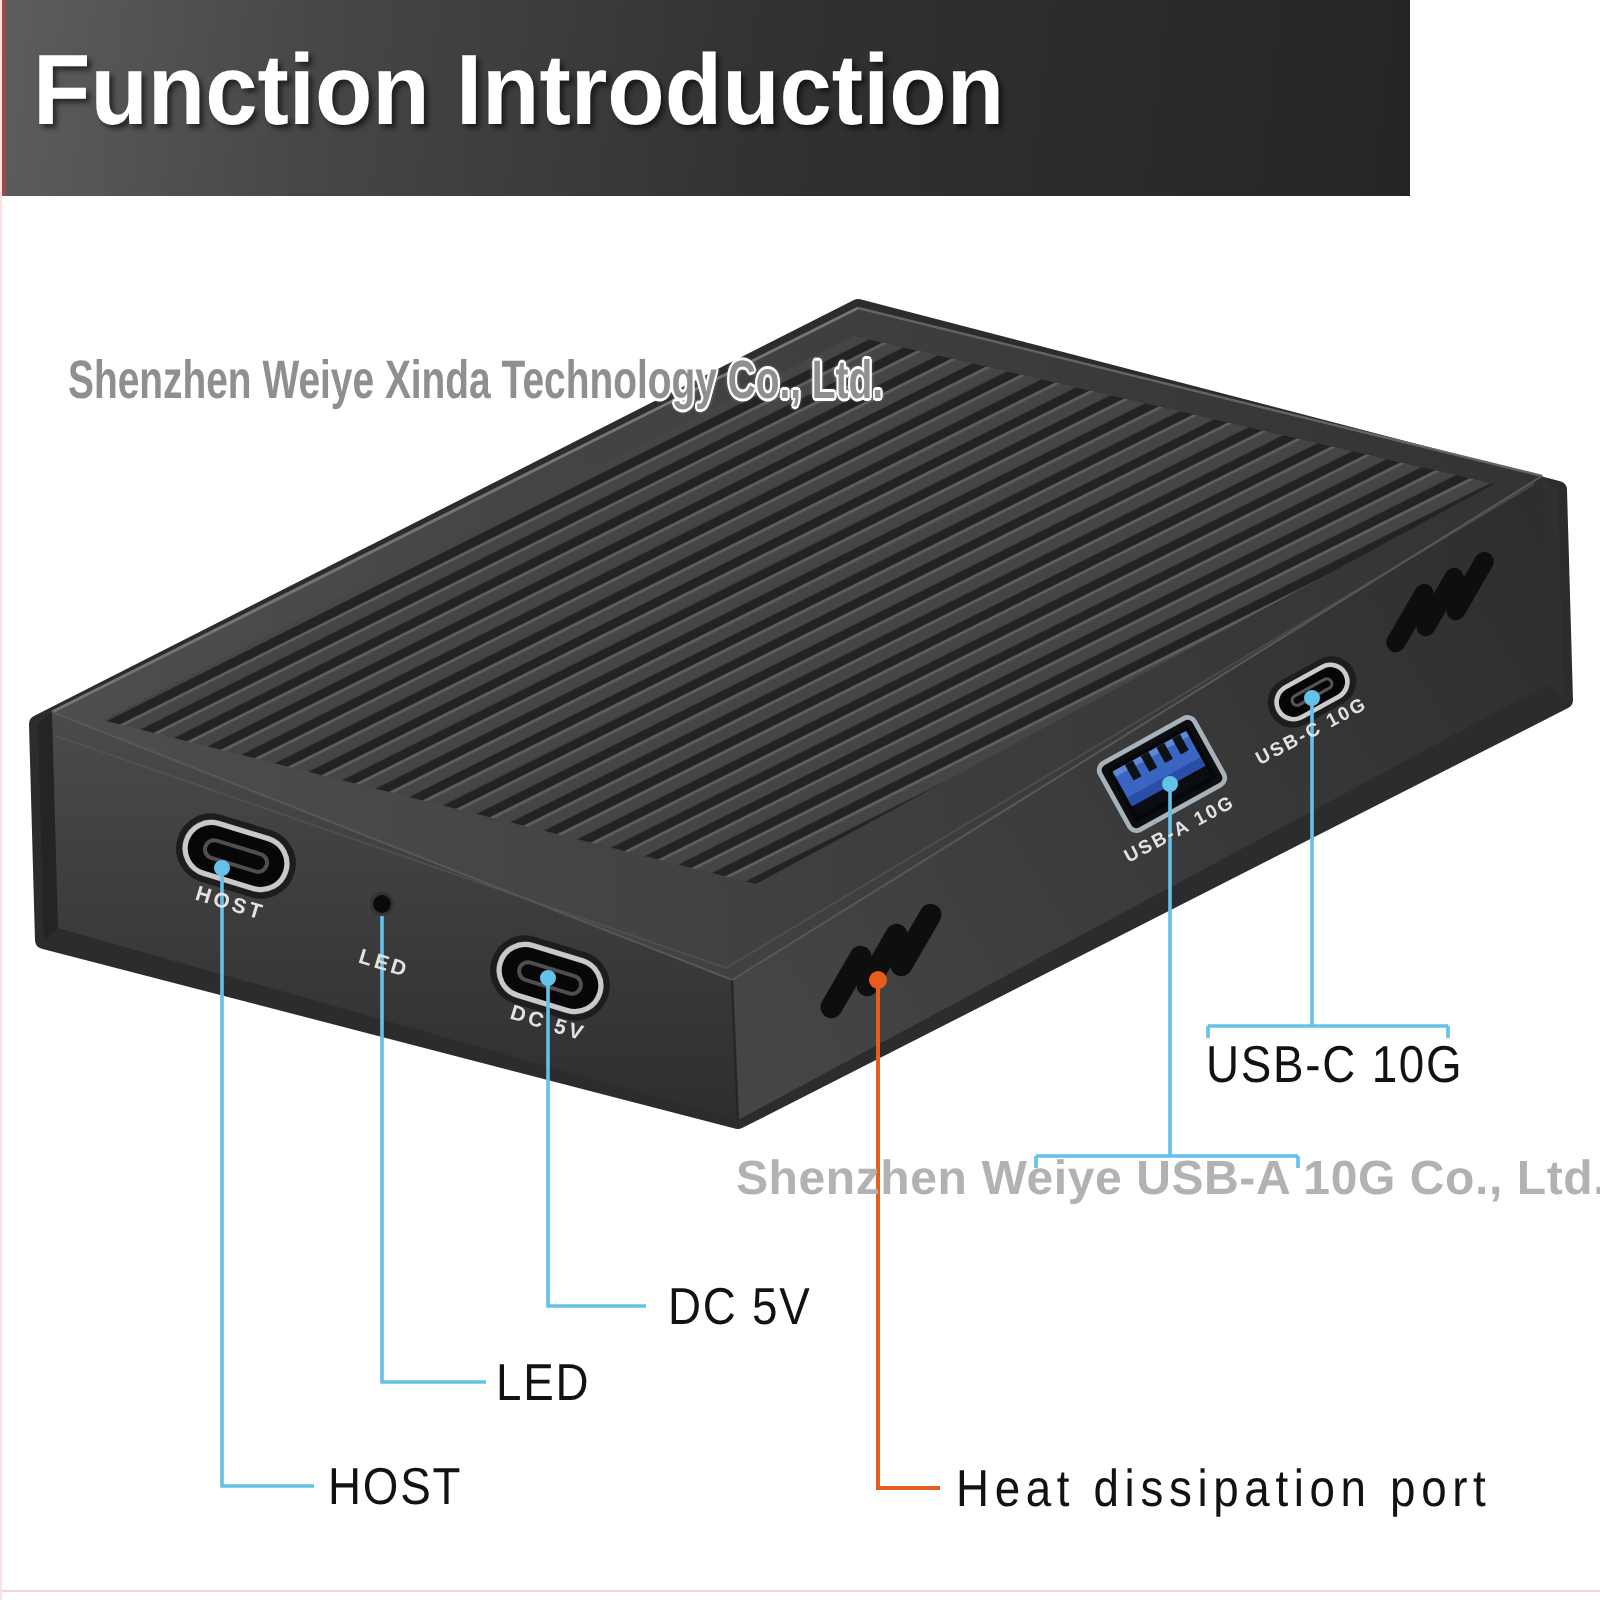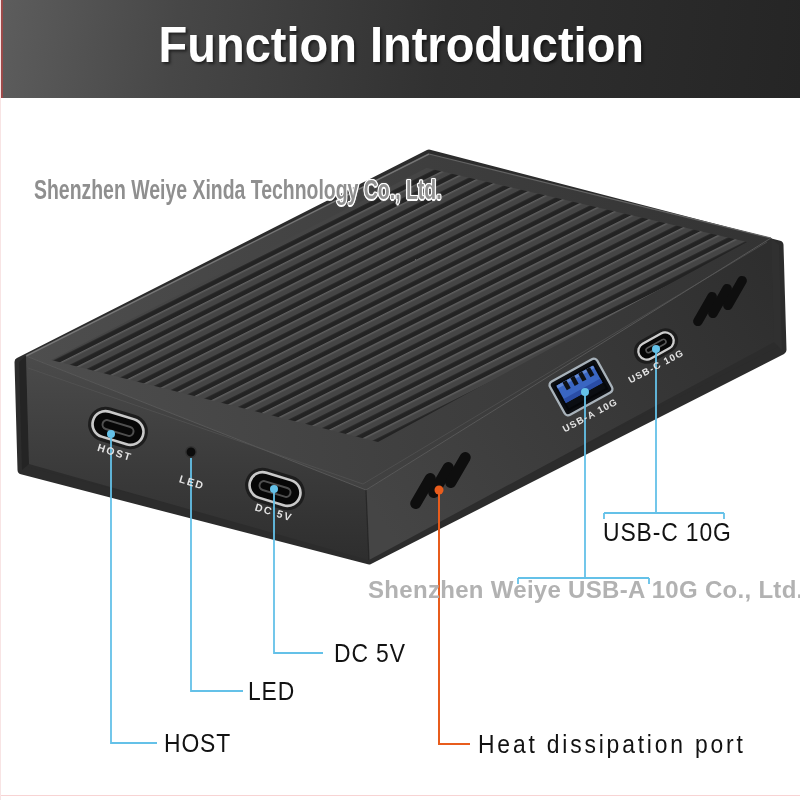--- a/index.html
+++ b/index.html
@@ -3,23 +3,23 @@
 <meta charset="utf-8">
 <style>
   html,body{margin:0;padding:0;background:#ffffff;}
   #stage{
     position:relative;width:800px;height:800px;overflow:hidden;background:#ffffff;
     font-family:"Liberation Sans", sans-serif;
     border-left:1px solid rgba(242,205,205,.55);
   }
   
   #banner{
-    position:absolute;left:0;top:0;width:800px;height:98px;
+    position:absolute;left:0;top:0;width:704px;height:98px;
     background:linear-gradient(97deg,#5d5d5d 0%,#474747 22%,#313131 55%,#252525 100%);
-    display:flex;align-items:center;justify-content:center;
+    display:flex;align-items:center;
   }
   #banner .red-strip{
     position:absolute;left:0;top:0;width:2px;height:98px;background:var(--accent_red_strip,#9b4a4a);
   }
   #banner h1{
     margin:0;color:#ffffff;font-size:50px;font-weight:700;letter-spacing:0px;
     transform:scaleX(.94) translateY(-4px);
     text-shadow:2px 2px 3px rgba(0,0,0,.55);
     white-space:nowrap;
   }

